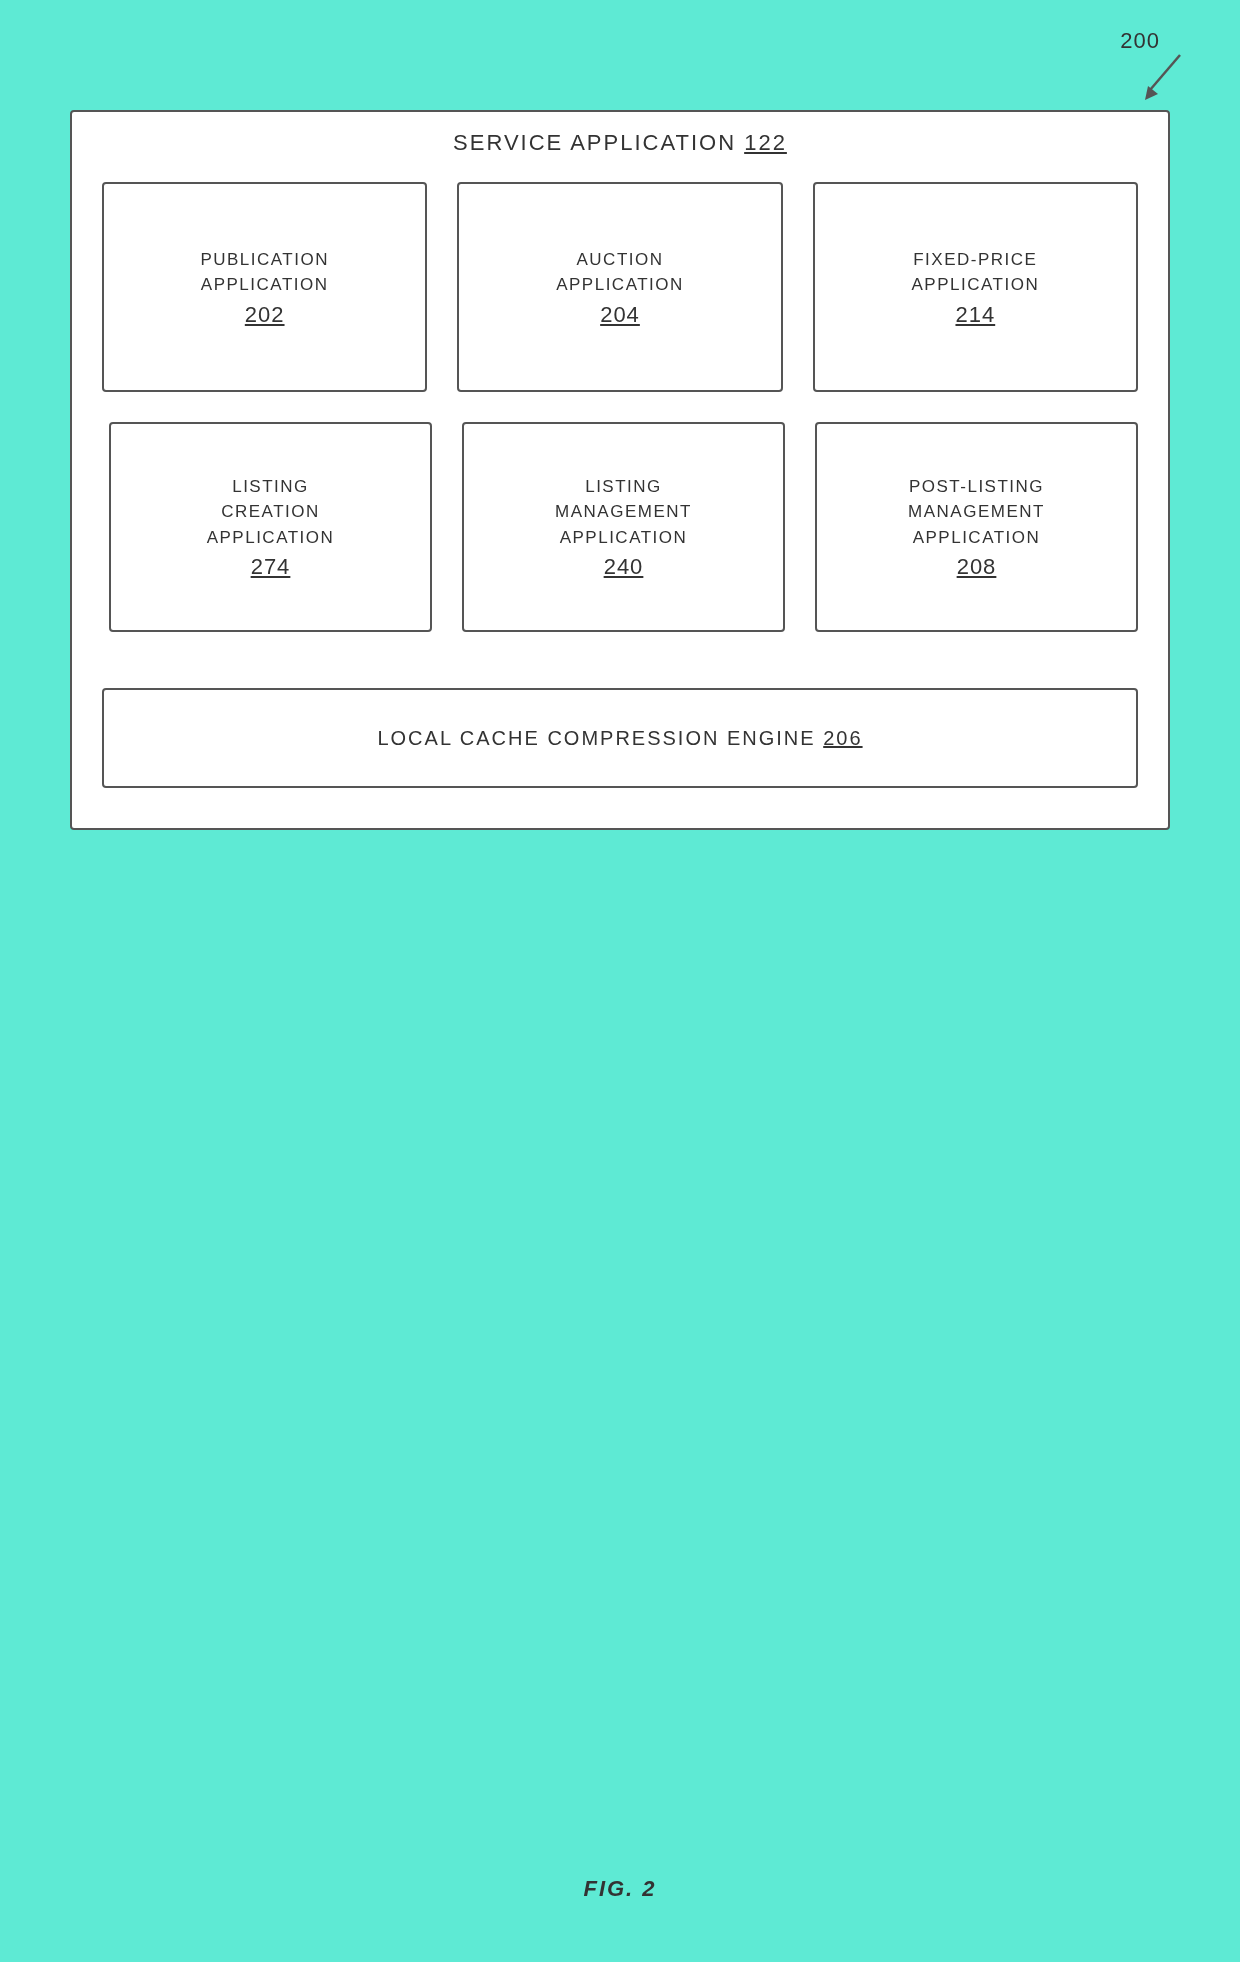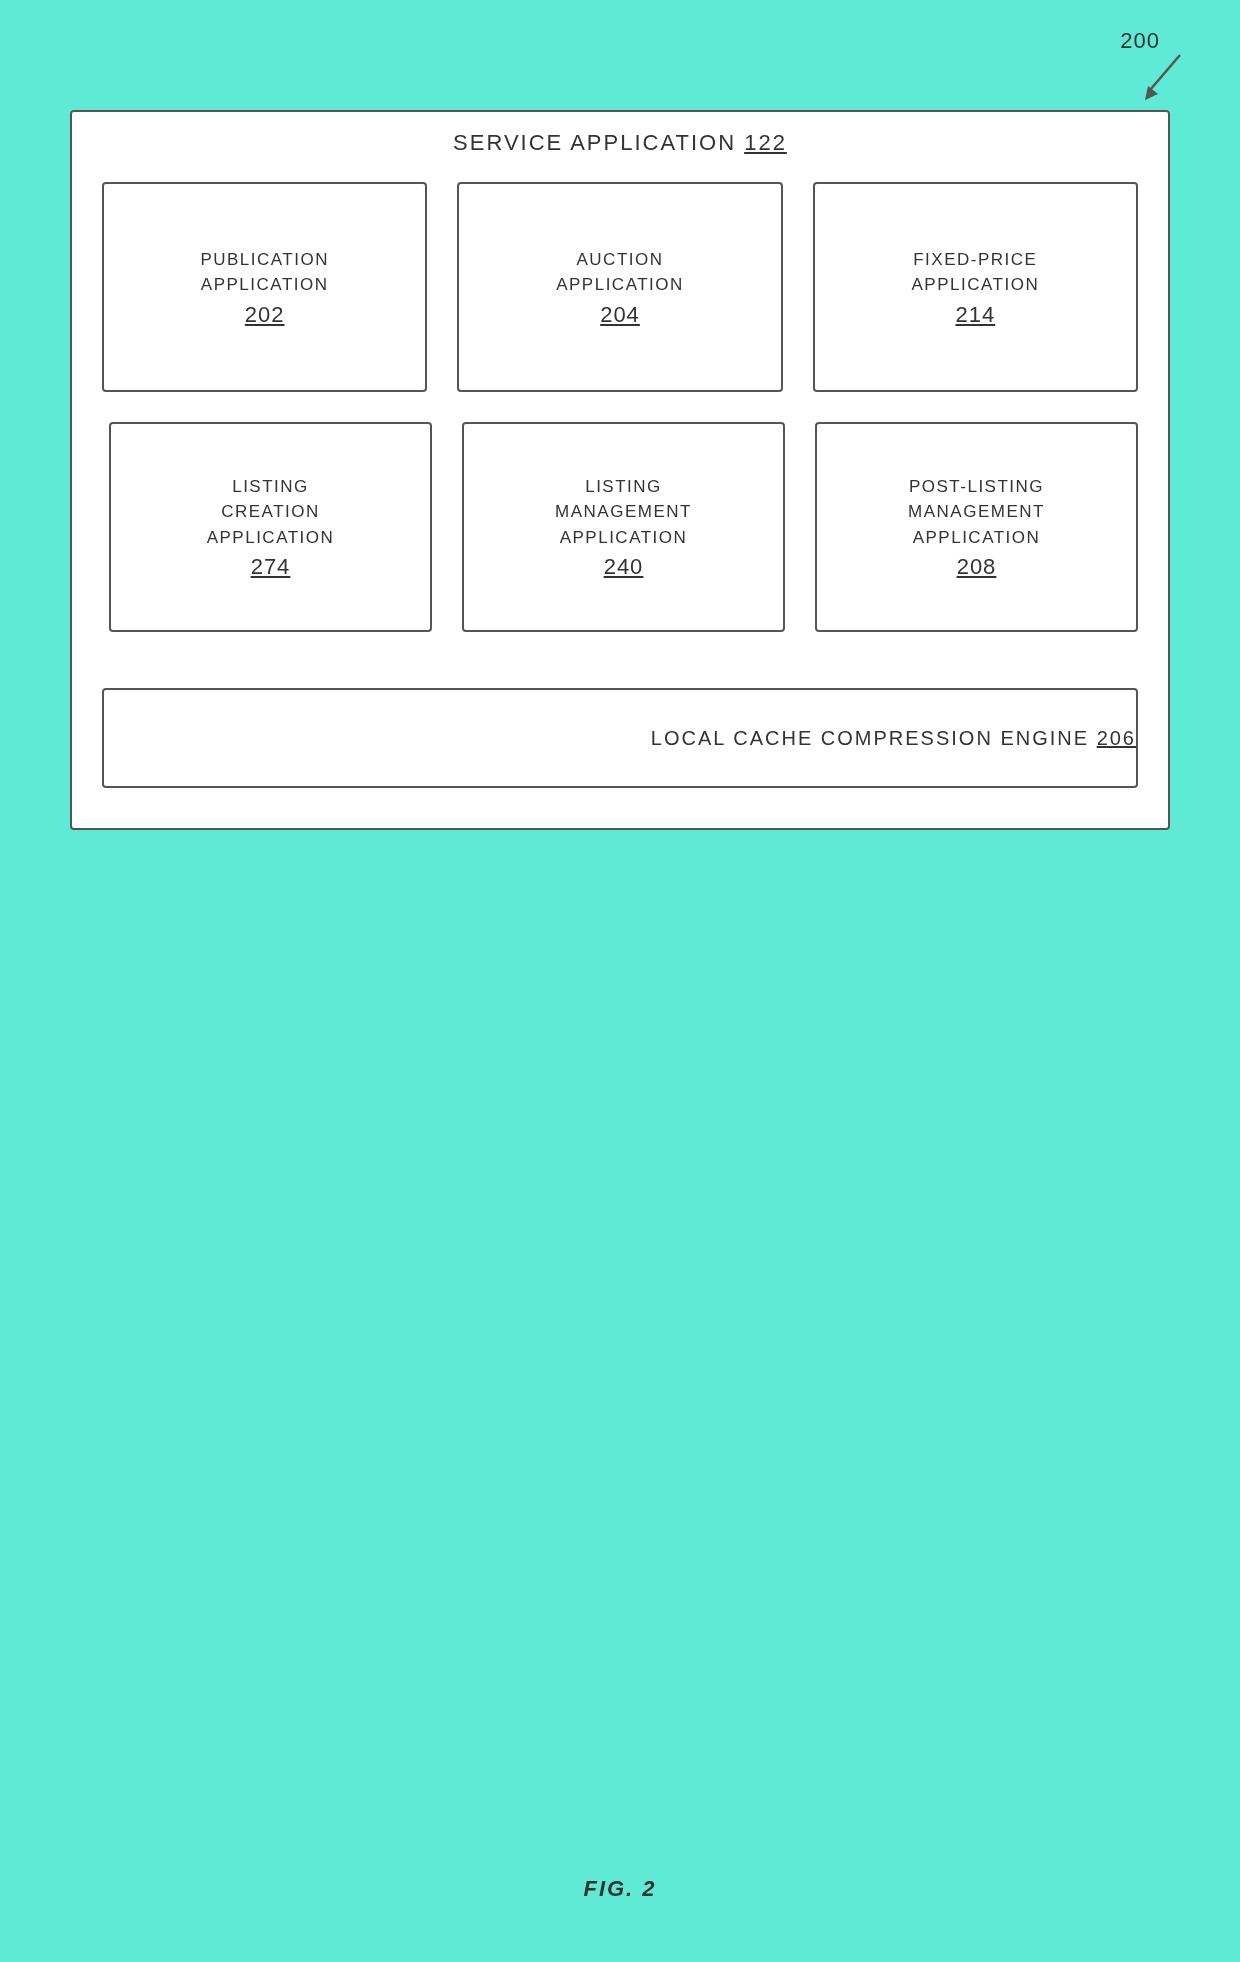--- a/index.html
+++ b/index.html
@@ -129,21 +129,21 @@
       position: absolute;
       bottom: 40px;
       left: 30px;
       right: 30px;
       height: 100px;
       border: 2px solid #555;
       border-radius: 4px;
       background: #fff;
       display: flex;
       align-items: center;
-      justify-content: flex-end;
+      justify-content: center;
       text-align: center;
     }
 
     .cache-box-label {
       font-size: 20px;
       letter-spacing: 2px;
       color: #333;
       font-weight: normal;
     }
 

